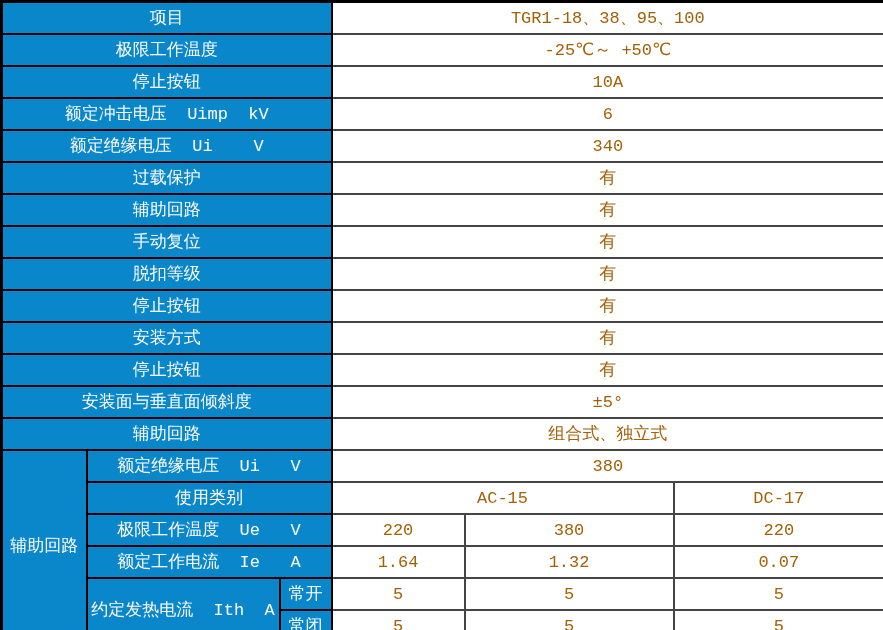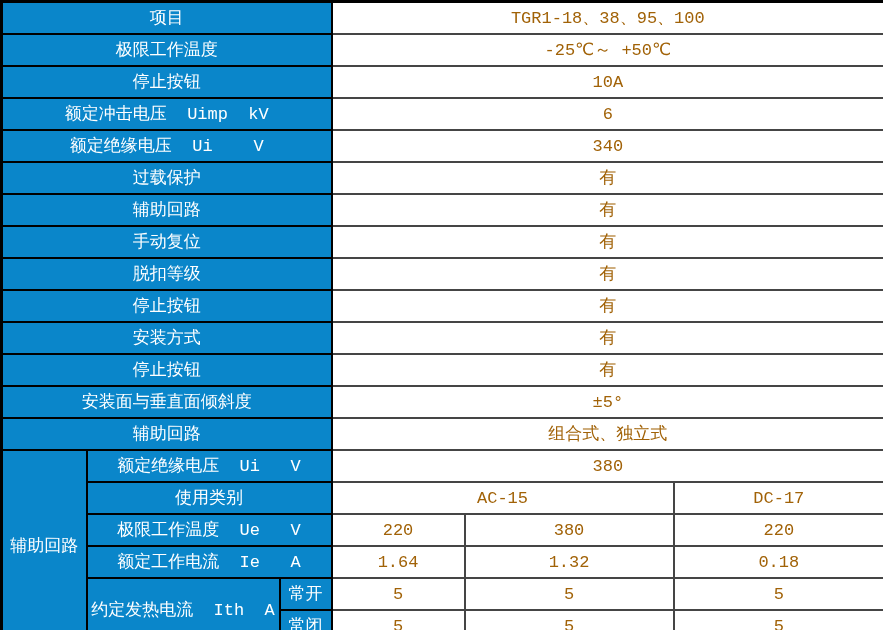--- a/index.html
+++ b/index.html
@@ -126,21 +126,21 @@
     <tr>
       <td class="hd sub" colspan="2">极限工作温度  Ue   V</td>
       <td class="val">220</td>
       <td class="val">380</td>
       <td class="val">220</td>
     </tr>
     <tr>
       <td class="hd sub" colspan="2">额定工作电流  Ie   A</td>
       <td class="val">1.64</td>
       <td class="val">1.32</td>
-      <td class="val">0.18</td>
+      <td class="val">0.07</td>
     </tr>
     <tr>
       <td class="hd sub" rowspan="2">约定发热电流  Ith  A</td>
       <td class="hd">常开</td>
       <td class="val">5</td>
       <td class="val">5</td>
       <td class="val">5</td>
     </tr>
     <tr>
       <td class="hd">常闭</td>

